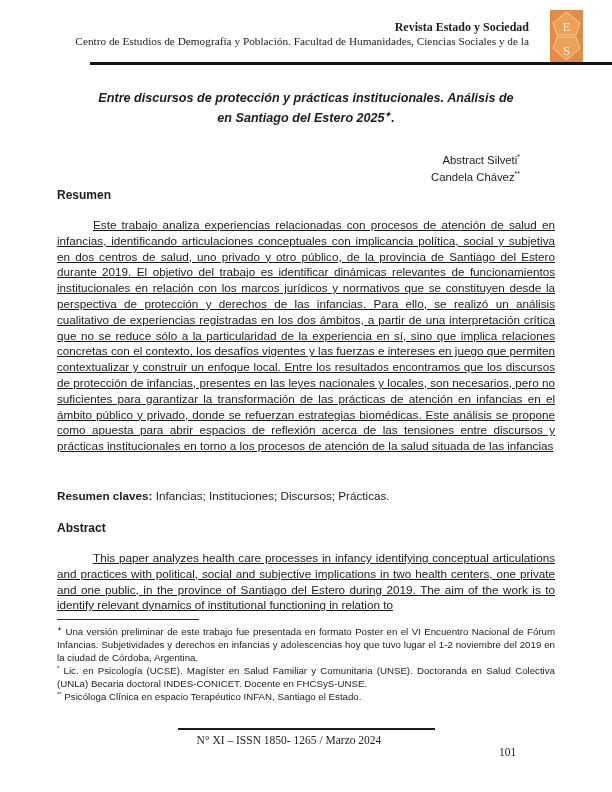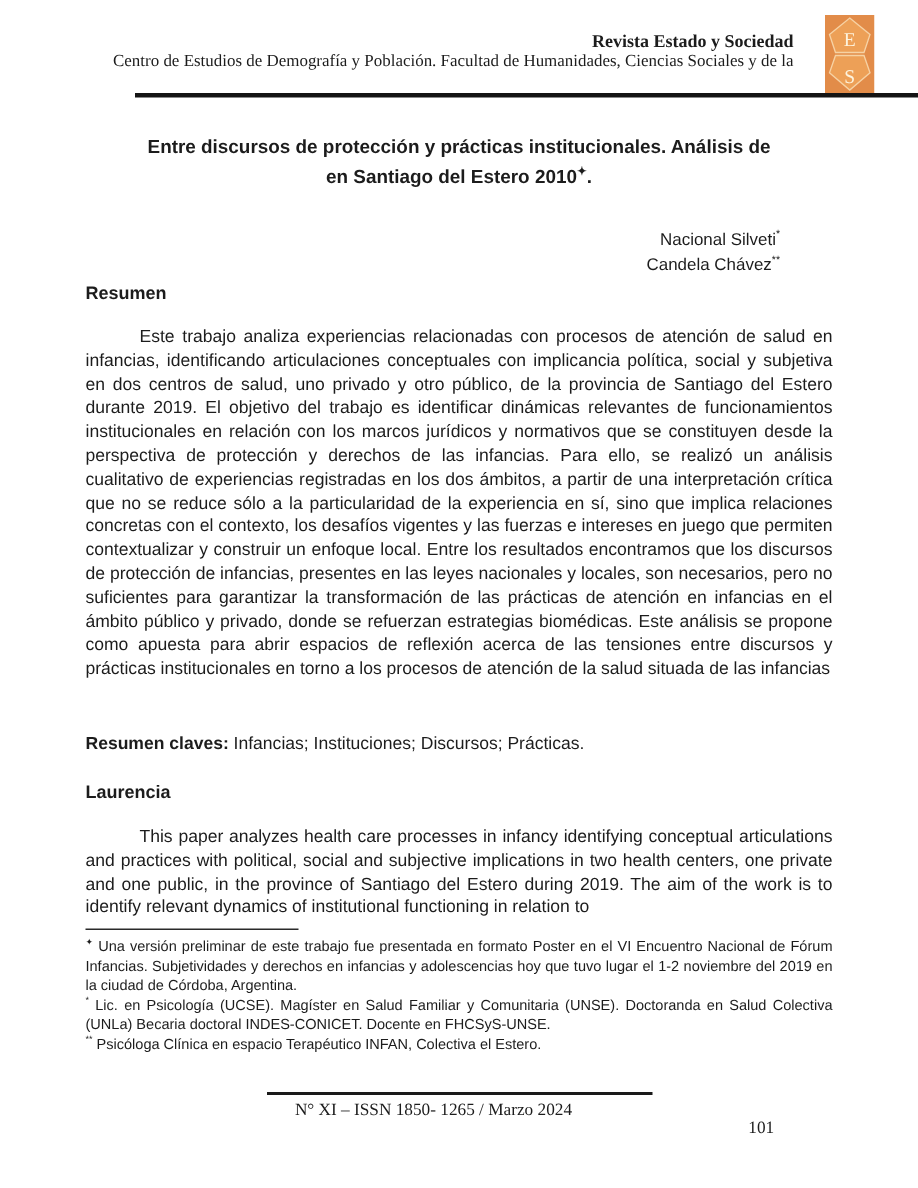--- a/index.html
+++ b/index.html
@@ -18,34 +18,34 @@
     text-align:right;
     font-family:"Liberation Serif", serif;
     font-size:11.3px;line-height:14.3px;color:#1c1c1c;
   }
   .journal-title{font-weight:bold;font-size:12px;}
   .logo{position:absolute;left:550px;top:10px;width:33px;height:52px;}
   .header-rule{position:absolute;left:90px;top:62px;width:522px;height:2.5px;background:#141414;}
   
   .title-block{
     position:absolute;left:56px;top:88px;width:500px;
-    text-align:center;font-weight:bold;font-size:12.6px;line-height:20px;
+    text-align:center;font-weight:bold;font-size:12.6px;line-height:20px;font-style:italic;
   }
   sup.mark{font-size:0.62em;vertical-align:super;line-height:0;}
   
   .authors{
     position:absolute;top:152px;right:92px;
     text-align:right;font-size:11.3px;line-height:17px;
   }
   
   .sec-heading{position:absolute;left:57px;font-weight:bold;font-size:12px;}
   .body-par{
     position:absolute;left:57px;width:498px;
     font-size:11.7px;line-height:15.8px;
-    text-align:justify;text-indent:36px;
+    text-align:justify;text-indent:36px;text-decoration:underline;
   }
   .keywords{position:absolute;left:57px;top:489px;font-size:11.7px;}
   .keywords b{font-weight:bold;}
   
   .fn-sep{position:absolute;left:57px;top:619px;width:142px;height:1px;background:#2a2a2a;}
   .footnotes{
     position:absolute;left:57px;top:626px;width:498px;
     font-size:9.7px;line-height:12.9px;text-align:justify;
   }
   .footnote{margin:0;}
@@ -75,40 +75,40 @@
     <polygon points="16.5,2 30,13 26,25 7,25 3,13" fill="#eda057" stroke="#f6d2a4" stroke-width="0.9"></polygon>
     <polygon points="7,27 26,27 30,38.5 16.5,50 3,38.5" fill="#eda057" stroke="#f6d2a4" stroke-width="0.9"></polygon>
     <text x="16.5" y="20.5" text-anchor="middle" font-family="Liberation Serif, serif" font-size="13" fill="#fdf3dd">E</text>
     <text x="16.5" y="45" text-anchor="middle" font-family="Liberation Serif, serif" font-size="13" fill="#fdf3dd">S</text>
   </svg>
 
   <div class="header-rule"></div>
 
   <div class="title-block">
     <div>Entre discursos de protección y prácticas institucionales. Análisis de</div>
-    <div><span>en Santiago del Estero 2010</span><sup class="mark">✦</sup><span>.</span></div>
+    <div><span>en Santiago del Estero 2025</span><sup class="mark">✦</sup><span>.</span></div>
   </div>
 
   <div class="authors">
-    <div><span>Nacional Silveti</span><sup class="mark">*</sup></div>
+    <div><span>Abstract Silveti</span><sup class="mark">*</sup></div>
     <div><span>Candela Chávez</span><sup class="mark">**</sup></div>
   </div>
 
   <div class="sec-heading" style="top:188px;">Resumen</div>
   <div class="body-par" style="top:217px;">Este trabajo analiza experiencias relacionadas con procesos de atención de salud en infancias, identificando articulaciones conceptuales con implicancia política, social y subjetiva en dos centros de salud, uno privado y otro público, de la provincia de Santiago del Estero durante 2019. El objetivo del trabajo es identificar dinámicas relevantes de funcionamientos institucionales en relación con los marcos jurídicos y normativos que se constituyen desde la perspectiva de protección y derechos de las infancias. Para ello, se realizó un análisis cualitativo de experiencias registradas en los dos ámbitos, a partir de una interpretación crítica que no se reduce sólo a la particularidad de la experiencia en sí, sino que implica relaciones concretas con el contexto, los desafíos vigentes y las fuerzas e intereses en juego que permiten contextualizar y construir un enfoque local. Entre los resultados encontramos que los discursos de protección de infancias, presentes en las leyes nacionales y locales, son necesarios, pero no suficientes para garantizar la transformación de las prácticas de atención en infancias en el ámbito público y privado, donde se refuerzan estrategias biomédicas. Este análisis se propone como apuesta para abrir espacios de reflexión acerca de las tensiones entre discursos y prácticas institucionales en torno a los procesos de atención de la salud situada de las infancias</div>
 
   <div class="keywords"><b>Resumen claves:</b><span> Infancias; Instituciones; Discursos; Prácticas.</span></div>
 
-  <div class="sec-heading" style="top:521px;">Laurencia</div>
+  <div class="sec-heading" style="top:521px;">Abstract</div>
   <div class="body-par" style="top:550px;">This paper analyzes health care processes in infancy identifying conceptual articulations and practices with political, social and subjective implications in two health centers, one private and one public, in the province of Santiago del Estero during 2019. The aim of the work is to identify relevant dynamics of institutional functioning in relation to</div>
 
   <div class="fn-sep"></div>
   <div class="footnotes">
     <div class="footnote"><sup class="mark">✦</sup><span> Una versión preliminar de este trabajo fue presentada en formato Poster en el VI Encuentro Nacional de Fórum Infancias. Subjetividades y derechos en infancias y adolescencias hoy que tuvo lugar el 1-2 noviembre del 2019 en la ciudad de Córdoba, Argentina.</span></div>
     <div class="footnote"><sup class="mark">*</sup><span> Lic. en Psicología (UCSE). Magíster en Salud Familiar y Comunitaria (UNSE). Doctoranda en Salud Colectiva (UNLa) Becaria doctoral INDES-CONICET. Docente en FHCSyS-UNSE.</span></div>
-    <div class="footnote"><sup class="mark">**</sup><span> Psicóloga Clínica en espacio Terapéutico INFAN, Colectiva el Estero.</span></div>
+    <div class="footnote"><sup class="mark">**</sup><span> Psicóloga Clínica en espacio Terapéutico INFAN, Santiago el Estado.</span></div>
   </div>
 
   <div class="footer-rule"></div>
   <div class="footer-text">N° XI  – ISSN 1850- 1265 / Marzo 2024</div>
   <div class="page-number">101</div>
 
 </div>
 
 </body></html>

